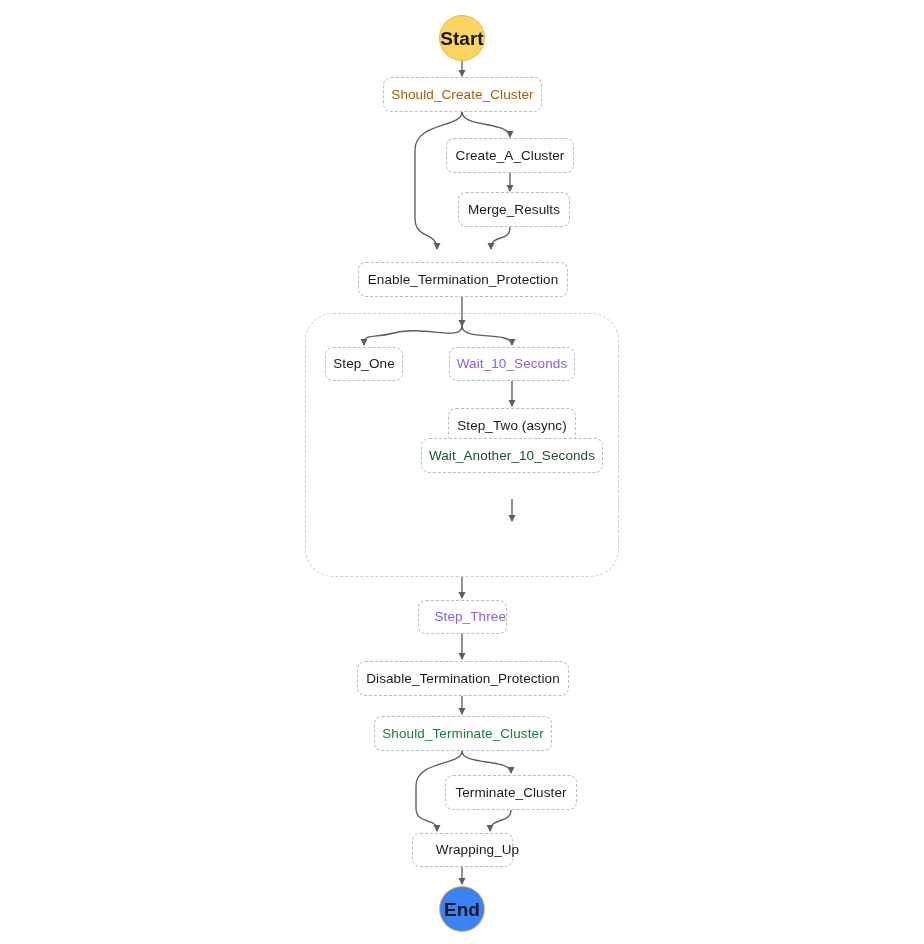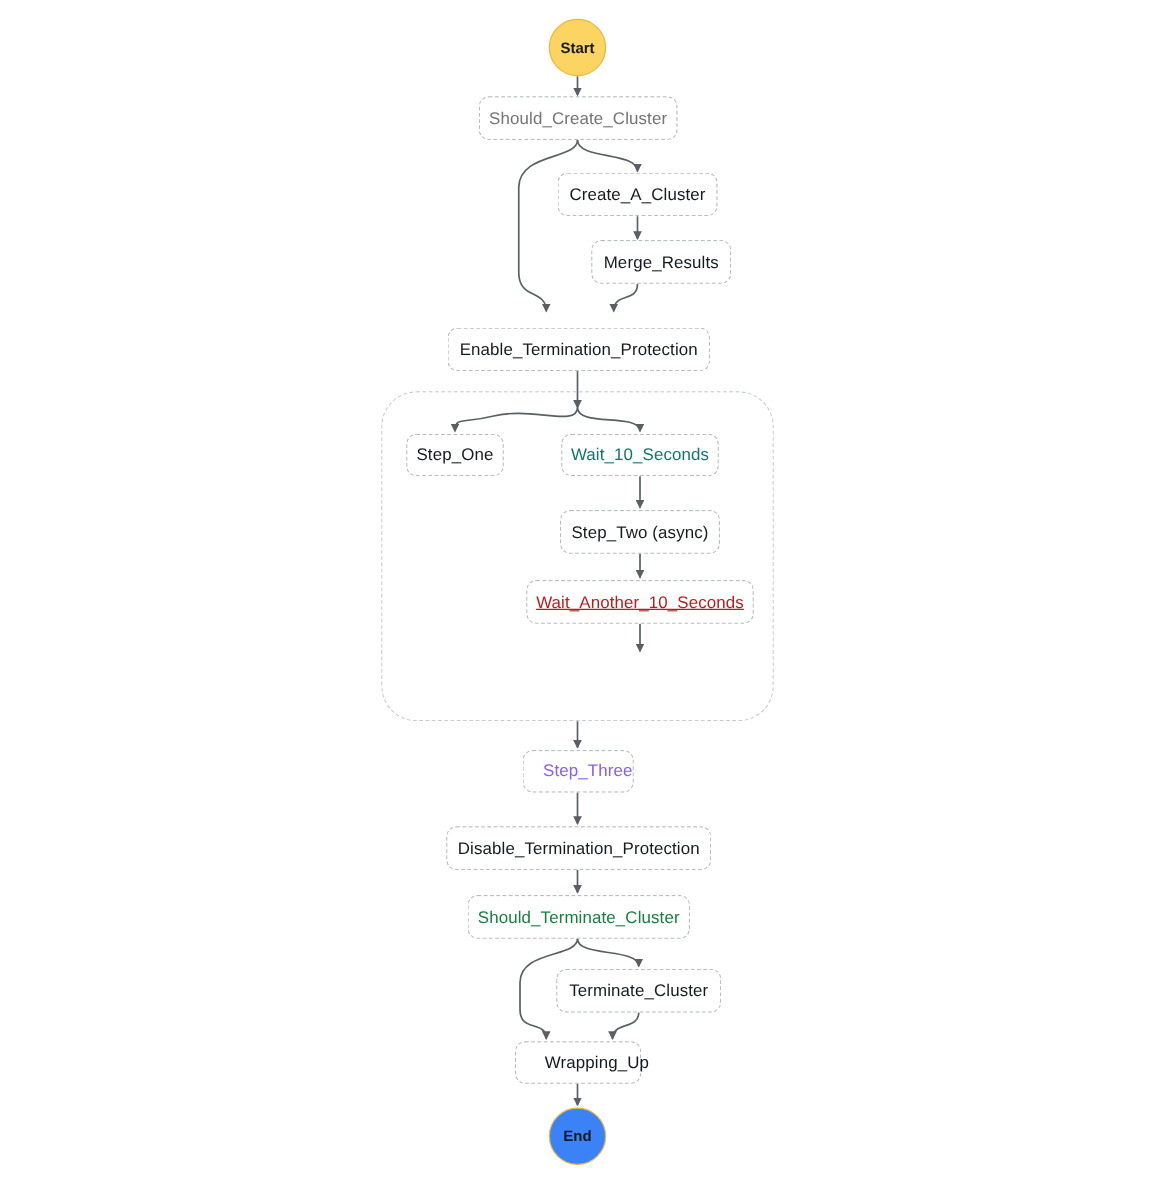--- a/index.html
+++ b/index.html
@@ -45,21 +45,21 @@
   }
   .terminal {
     position: absolute;
     box-sizing: border-box;
     display: flex;
     align-items: center;
     justify-content: center;
     border-radius: 50%;
     border: 1px solid #e8b93f;
     color: #16191f;
-    font-size: 12px;
+    font-size: 19px;
     font-weight: bold;
     line-height: 1;
   }
   .group-box {
     position: absolute;
     box-sizing: border-box;
     border: 1px dashed #c9ccd1;
     border-radius: 28px;
     background: transparent;
   }
@@ -114,49 +114,49 @@
       <path d="M 462 867 L 462 884"></path>
     </g>
   </svg>
 
   <div class="group-box" id="group-parallel" style="left: 305px; top: 313px; width: 314px; height: 264px; border-color: rgb(201, 204, 209);"></div>
 
   <div class="terminal" id="node-start" style="left: 439px; top: 15px; width: 46px; height: 46px; background: rgb(252, 212, 98); border-color: rgb(232, 185, 63);">
     <span>Start</span>
   </div>
 
-  <div class="node" id="node-should_create_cluster" style="left: 383px; top: 77px; width: 159px; height: 35px; border-color: rgb(185, 188, 192); color: #737373;">
+  <div class="node" id="node-should_create_cluster" style="left: 383px; top: 77px; width: 159px; height: 35px; border-color: rgb(185, 188, 192); color: #a16207;">
     <span>Should_Create_Cluster</span>
   </div>
 
   <div class="node" id="node-create_a_cluster" style="left: 446px; top: 138px; width: 128px; height: 35px; border-color: rgb(185, 188, 192); color: rgb(22, 25, 31);">
     <span>Create_A_Cluster</span>
   </div>
 
-  <div class="node" id="node-merge_results" style="left: 473px; top: 192px; width: 112px; height: 35px; border-color: rgb(185, 188, 192); color: rgb(22, 25, 31);">
+  <div class="node" id="node-merge_results" style="left: 458px; top: 192px; width: 112px; height: 35px; border-color: rgb(185, 188, 192); color: rgb(22, 25, 31);">
     <span>Merge_Results</span>
   </div>
 
   <div class="node" id="node-enable_termination_protection" style="left: 358px; top: 262px; width: 210px; height: 35px; border-color: rgb(185, 188, 192); color: rgb(22, 25, 31);">
     <span>Enable_Termination_Protection</span>
   </div>
 
   <div class="node" id="node-step_one" style="left: 325px; top: 347px; width: 78px; height: 34px; border-color: rgb(185, 188, 192); color: rgb(22, 25, 31);">
     <span>Step_One</span>
   </div>
 
-  <div class="node" id="node-wait_10_seconds" style="left: 449px; top: 347px; width: 126px; height: 34px; border-color: rgb(185, 188, 192); color: #0f766e;">
+  <div class="node" id="node-wait_10_seconds" style="left: 449px; top: 347px; width: 126px; height: 34px; border-color: rgb(185, 188, 192); color: #8b5cf6;">
     <span>Wait_10_Seconds</span>
   </div>
 
   <div class="node" id="node-step_two_async" style="left: 448px; top: 408px; width: 128px; height: 35px; border-color: rgb(185, 188, 192); color: rgb(22, 25, 31);">
     <span>Step_Two (async)</span>
   </div>
 
-  <div class="node" id="node-wait_another_10_seconds" style="left: 421px; top: 464px; width: 182px; height: 35px; border-color: rgb(185, 188, 192); color: #b91c1c; text-decoration: underline;">
+  <div class="node" id="node-wait_another_10_seconds" style="left: 421px; top: 438px; width: 182px; height: 35px; border-color: rgb(185, 188, 192); color: #14532d;">
     <span>Wait_Another_10_Seconds</span>
   </div>
 
 
   <div class="node" id="node-step_three" style="left: 418px; top: 600px; width: 89px; height: 34px; border-color: rgb(185, 188, 192); color: #8b5cf6; justify-content: flex-end;">
     <span>Step_Three</span>
   </div>
 
   <div class="node" id="node-disable_termination_protection" style="left: 357px; top: 661px; width: 212px; height: 35px; border-color: rgb(185, 188, 192); color: rgb(22, 25, 31);">
     <span>Disable_Termination_Protection</span>

